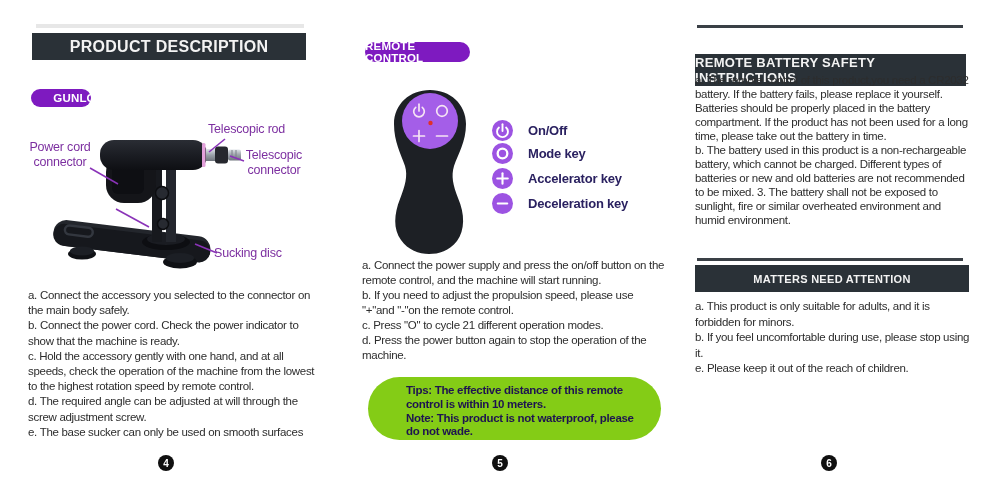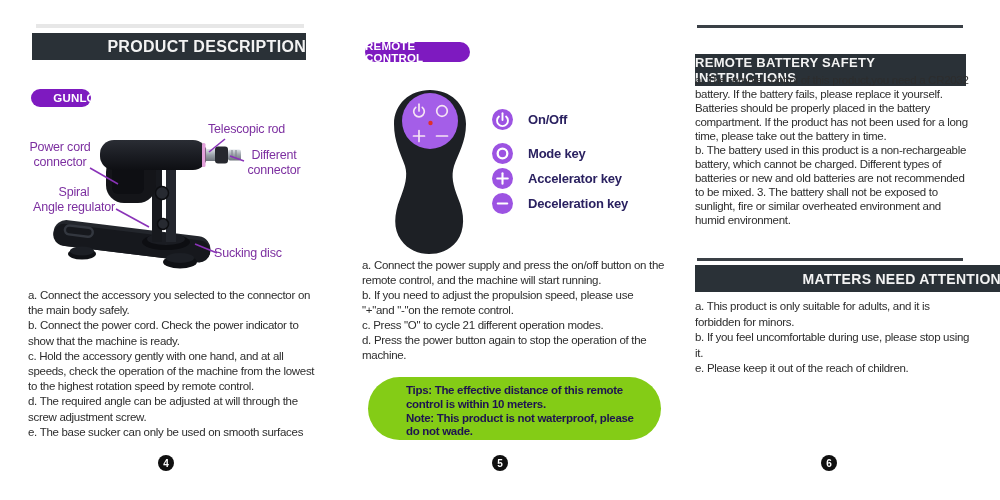--- a/index.html
+++ b/index.html
@@ -2,24 +2,24 @@
 <html><head>
 <meta charset="utf-8">
 <style>
   * { margin:0; padding:0; box-sizing:border-box; }
   html,body { width:1000px; height:500px; background:#ffffff; }
   body { font-family:"Liberation Sans", sans-serif; color:#2f2f2f; }
   .canvas { position:relative; width:1000px; height:500px; background:#ffffff; overflow:hidden; }
 
   
   .bar { position:absolute; background:#2a3137; color:#f3f3f3; font-weight:700;
-         display:flex; align-items:center; justify-content:flex-end; letter-spacing:.3px; }
+         display:flex; align-items:center; justify-content:center; letter-spacing:.3px; }
   .bar-p4 { left:32px; top:33px; width:274px; height:27px; font-size:16px; }
   .bar-p6a { left:695px; top:32px; width:271px; height:32px; font-size:13px;margin-top:22px; }
-  .bar-p6b { left:695px; top:265px; width:306px; height:27px; font-size:14px; }
+  .bar-p6b { left:695px; top:265px; width:274px; height:27px; font-size:11px; }
 
   
   .edge { position:absolute; }
   .edge-l { left:36px; top:24px; width:268px; height:4px; background:#e7e7e7; }
   .edge-r1 { left:697px; top:25px; width:266px; height:3px; background:#3a4046; }
   .edge-r2 { left:697px; top:258px; width:266px; height:3px; background:#3a4046; }
 
   
   .pill { position:absolute; background:#7e1ac0; color:#ffffff; font-weight:700;
           font-size:11.5px; letter-spacing:.2px; display:flex; align-items:center;
@@ -45,21 +45,21 @@
   .dl-sucking { left:214px; top:246px; width:90px; text-align:left; }
 
   .diagram-svg { position:absolute; left:20px; top:110px; width:295px; height:165px; }
   .remote-svg { position:absolute; left:388px; top:88px; width:82px; height:166px; }
 
   
   .legend-row { position:absolute; left:492px; height:22px; display:flex; align-items:center; }
   .legend-row svg { width:21px; height:21px; flex:0 0 21px; }
   .legend-label { margin-left:15px; color:#2a2160; font-size:13px; font-weight:600;
                   letter-spacing:-.2px; }
-  .lr0 { top:108px; } .lr1 { top:142px; } .lr2 { top:167px; } .lr3 { top:192px; }
+  .lr0 { top:119px; } .lr1 { top:142px; } .lr2 { top:167px; } .lr3 { top:192px; }
 
   
   .tipsbox { position:absolute; left:368px; top:377px; width:293px; height:63px;
              background:#84cc16; border-radius:32px; padding:7px 20px 0 38px;
              color:#1e1450; font-size:11.5px; font-weight:600; letter-spacing:-.3px;
              line-height:13.8px; }
   .tipsbox p { margin:0; }
 
   
   .pagenum { position:absolute; width:16px; height:16px; border-radius:50%;
@@ -132,26 +132,22 @@
       <polyline points="197,143 175,134"></polyline>
     </g>
   </svg>
 
   <div class="dlabel dl-telescopic">Telescopic rod</div>
   <div class="dlabel dl-power">
     <span style="display:block">Power cord</span>
     <span style="display:block">connector</span>
   </div>
   <div class="dlabel dl-accessory">
-    <span style="display:block">Different</span>
+    <span style="display:block">Telescopic</span>
     <span style="display:block">connector</span>
-  </div>
-  <div class="dlabel dl-spiral">
-    <span style="display:block">Spiral</span>
-    <span style="display:block">Angle regulator</span>
   </div>
   <div class="dlabel dl-sucking">Sucking disc</div>
 
   <div class="bodytext p4body">
     <p>a. Connect the accessory you selected to the connector on the main body safely.</p>
     <p>b. Connect the power cord. Check the power indicator to show that the machine is ready.</p>
     <p>c. Hold the accessory gently with one hand, and at all speeds, check the operation of the machine from the lowest to the highest rotation speed by remote control.</p>
     <p>d. The required angle can be adjusted at will through the screw adjustment screw.</p>
     <p>e. The base sucker can only be used on smooth surfaces</p>
   </div>

